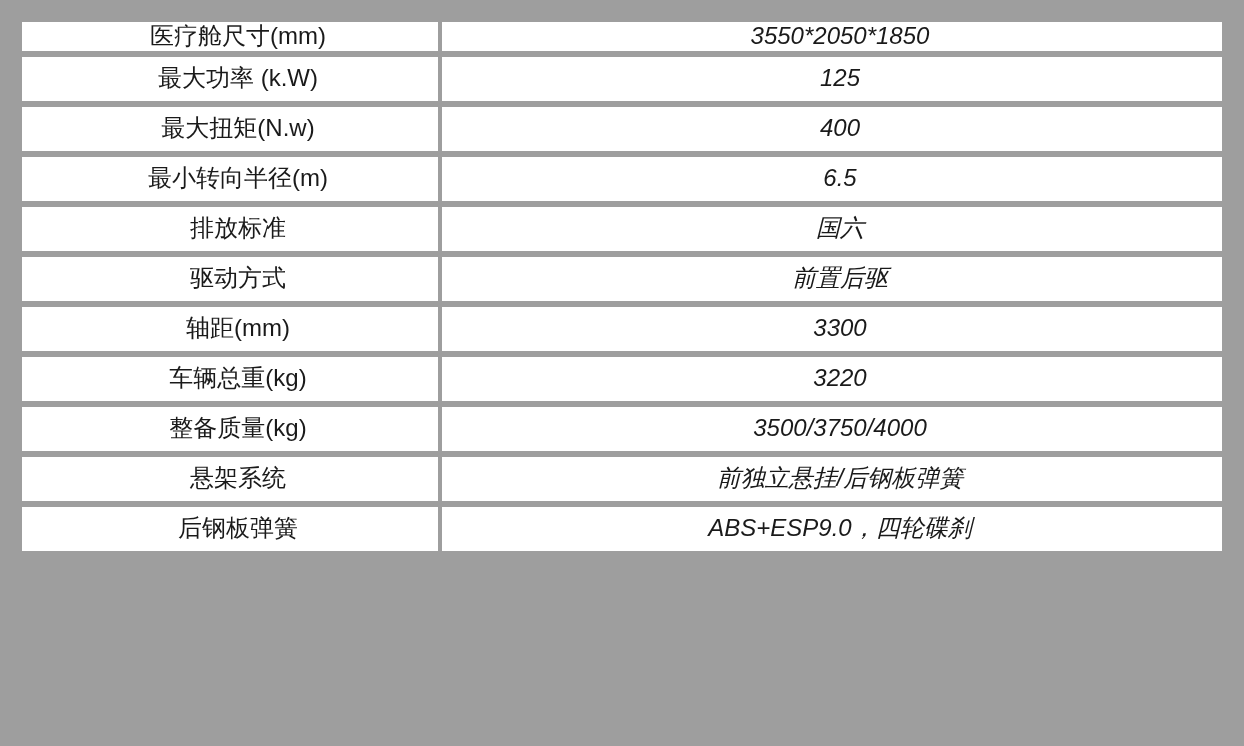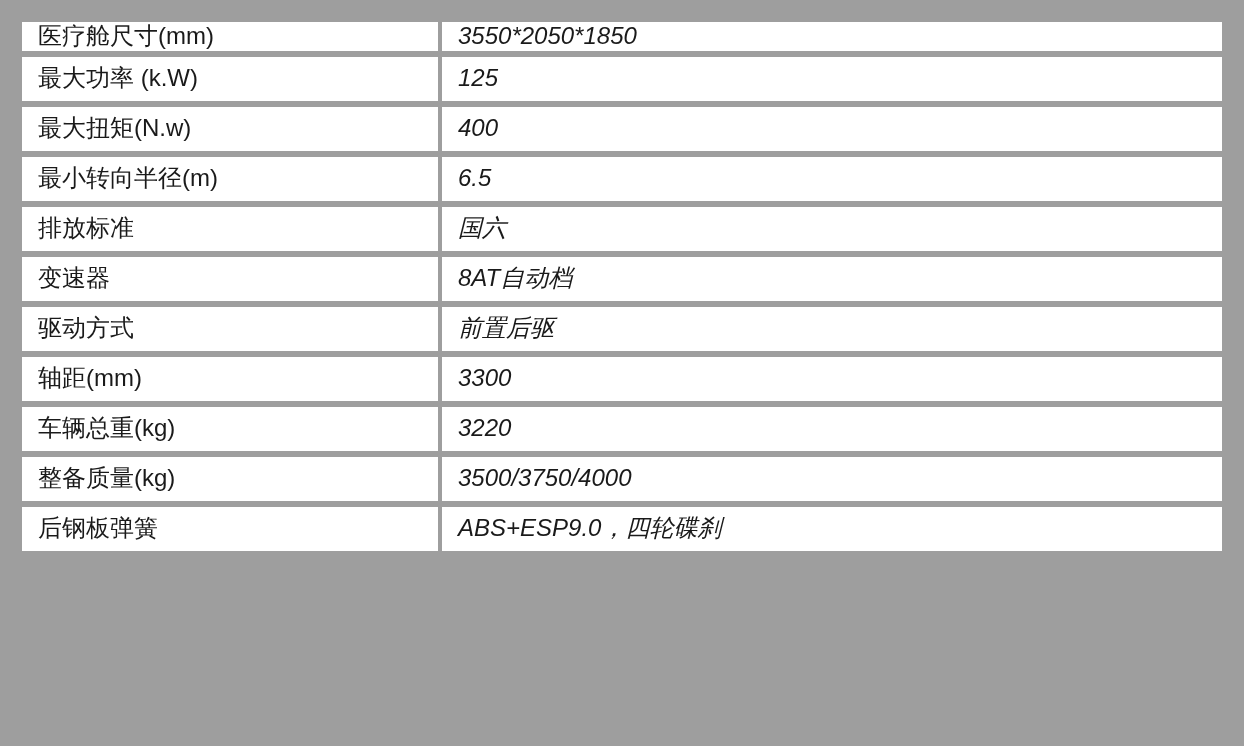--- a/index.html
+++ b/index.html
@@ -14,20 +14,21 @@
     overflow: hidden;
   }
   .spec-table {
     width: 1244px;
     border-collapse: separate;
     border-spacing: 0;
     table-layout: fixed;
   }
   .spec-table tr {
     height: 50px;
+    text-align: center;
   }
   .spec-table td {
     background: #ffffff;
     color: #1a1a1a;
     font-size: 24px;
     line-height: 1.2;
     padding: 0 0 0 16px;
     vertical-align: middle;
     border-top: 3px solid #9e9e9e;
     border-bottom: 3px solid #9e9e9e;
@@ -67,37 +68,37 @@
     </tr>
     <tr>
       <td class="label">最小转向半径(m)</td>
       <td class="value">6.5</td>
     </tr>
     <tr>
       <td class="label">排放标准</td>
       <td class="value">国六</td>
     </tr>
     <tr>
-      <td class="label">变速器</td>
-      <td class="value">8AT自动档</td>
-    </tr>
-    <tr>
       <td class="label">驱动方式</td>
       <td class="value">前置后驱</td>
     </tr>
     <tr>
       <td class="label">轴距(mm)</td>
       <td class="value">3300</td>
     </tr>
     <tr>
       <td class="label">车辆总重(kg)</td>
       <td class="value">3220</td>
     </tr>
     <tr>
       <td class="label">整备质量(kg)</td>
       <td class="value">3500/3750/4000</td>
     </tr>
     <tr>
+      <td class="label">悬架系统</td>
+      <td class="value">前独立悬挂/后钢板弹簧</td>
+    </tr>
+    <tr>
       <td class="label">后钢板弹簧</td>
       <td class="value">ABS+ESP9.0，四轮碟刹</td>
     </tr>
   </tbody>
 </table>
 
 </body></html>

